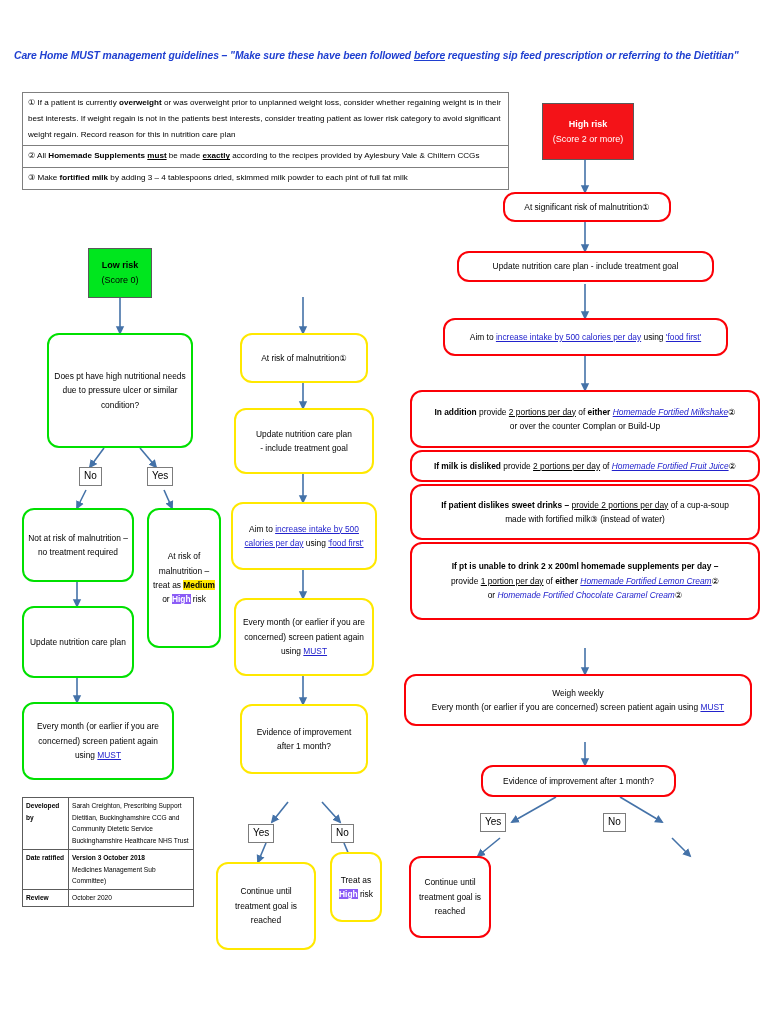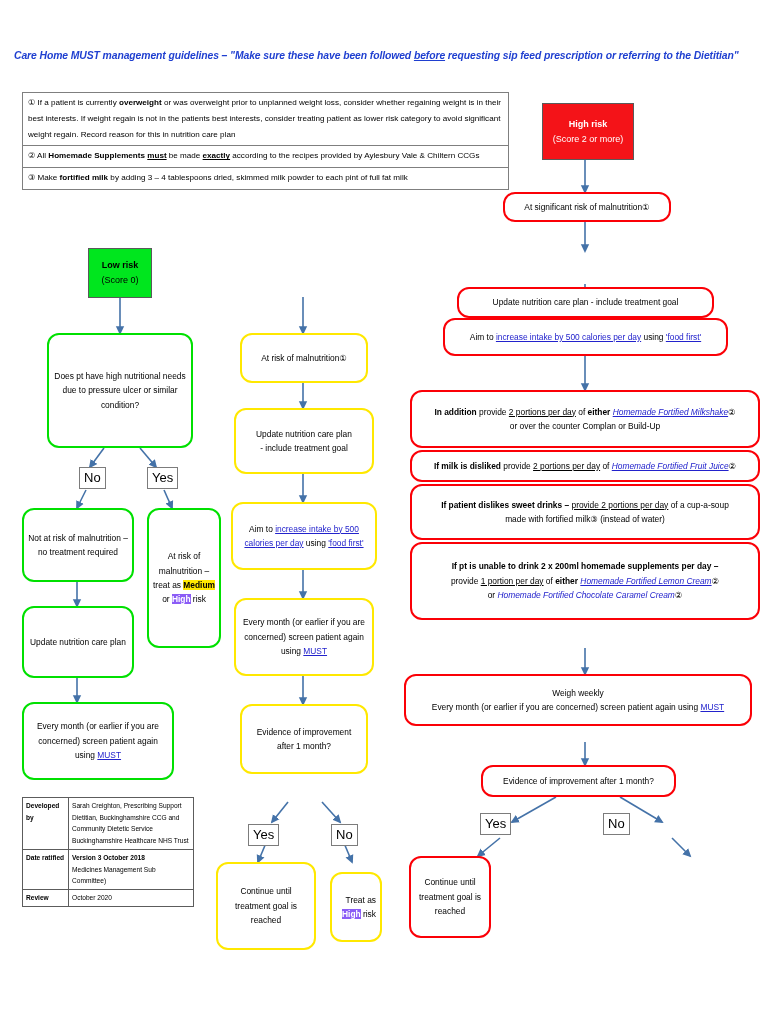--- a/index.html
+++ b/index.html
@@ -73,21 +73,21 @@
   .hdr.green { background: #00e61e; color: #000; }
   .hdr.yellow{ background: #ffe800; color: #000; }
   .hdr.red   { background: #f41318; color: #ffffff; }
   .hdr .sub  { font-weight: normal; }
 
   
   .chip {
     position: absolute;
     border: 1px solid #7c7c7c;
     background: #fff;
-    font-size: 13px;
+    font-size: 10px;
     line-height: 1;
     padding: 3px 4px 4px 4px;
     text-align: center;
   }
 
   
   .lnk { color: #2222cc; text-decoration: underline; }
   .lnki { color: #2222cc; text-decoration: underline; font-style: italic; }
   .itl { color: #2222cc; font-style: italic; }
   .hlY { background: #ffe800; font-weight: bold; }
@@ -262,39 +262,39 @@
     </div>
   </div>
 
   <div class="chip" style="left:248px; top:824px;">Yes</div>
   <div class="chip" style="left:331px; top:824px;">No</div>
 
   <div class="node y" style="left:216px; top:862px; width:100px; height:88px;">
     <div class="inner">Continue until treatment goal is reached</div>
   </div>
 
-  <div class="node y" style="left:330px; top:872px; width:52px; height:70px;text-align:right;">
+  <div class="node y" style="left:330px; top:852px; width:52px; height:70px;">
     <div class="inner">
       <span>Treat as </span><br>
       <span class="hlR">High</span><span> risk</span>
     </div>
   </div>
 
   <div class="hdr red" style="left:542px; top:103px; width:92px; height:57px;">
     <div>
       <div>High risk</div>
       <div class="sub">(Score 2 or more)</div>
     </div>
   </div>
 
   <div class="node r" style="left:503px; top:192px; width:168px; height:30px;">
     <div class="inner">At significant risk of malnutrition①</div>
   </div>
 
-  <div class="node r" style="left:457px; top:251px; width:257px; height:31px;margin-top:36px;">
+  <div class="node r" style="left:457px; top:251px; width:257px; height:31px;">
     <div class="inner">Update nutrition care plan - include treatment goal</div>
   </div>
 
   <div class="node r" style="left:443px; top:318px; width:285px; height:38px;">
     <div class="inner">
       <span>Aim to </span><span class="lnk">increase intake by 500 calories per day</span><span> using </span><span class="lnk">'food first'</span>
     </div>
   </div>
 
   <div class="node r" style="left:410px; top:390px; width:350px; height:58px;">

